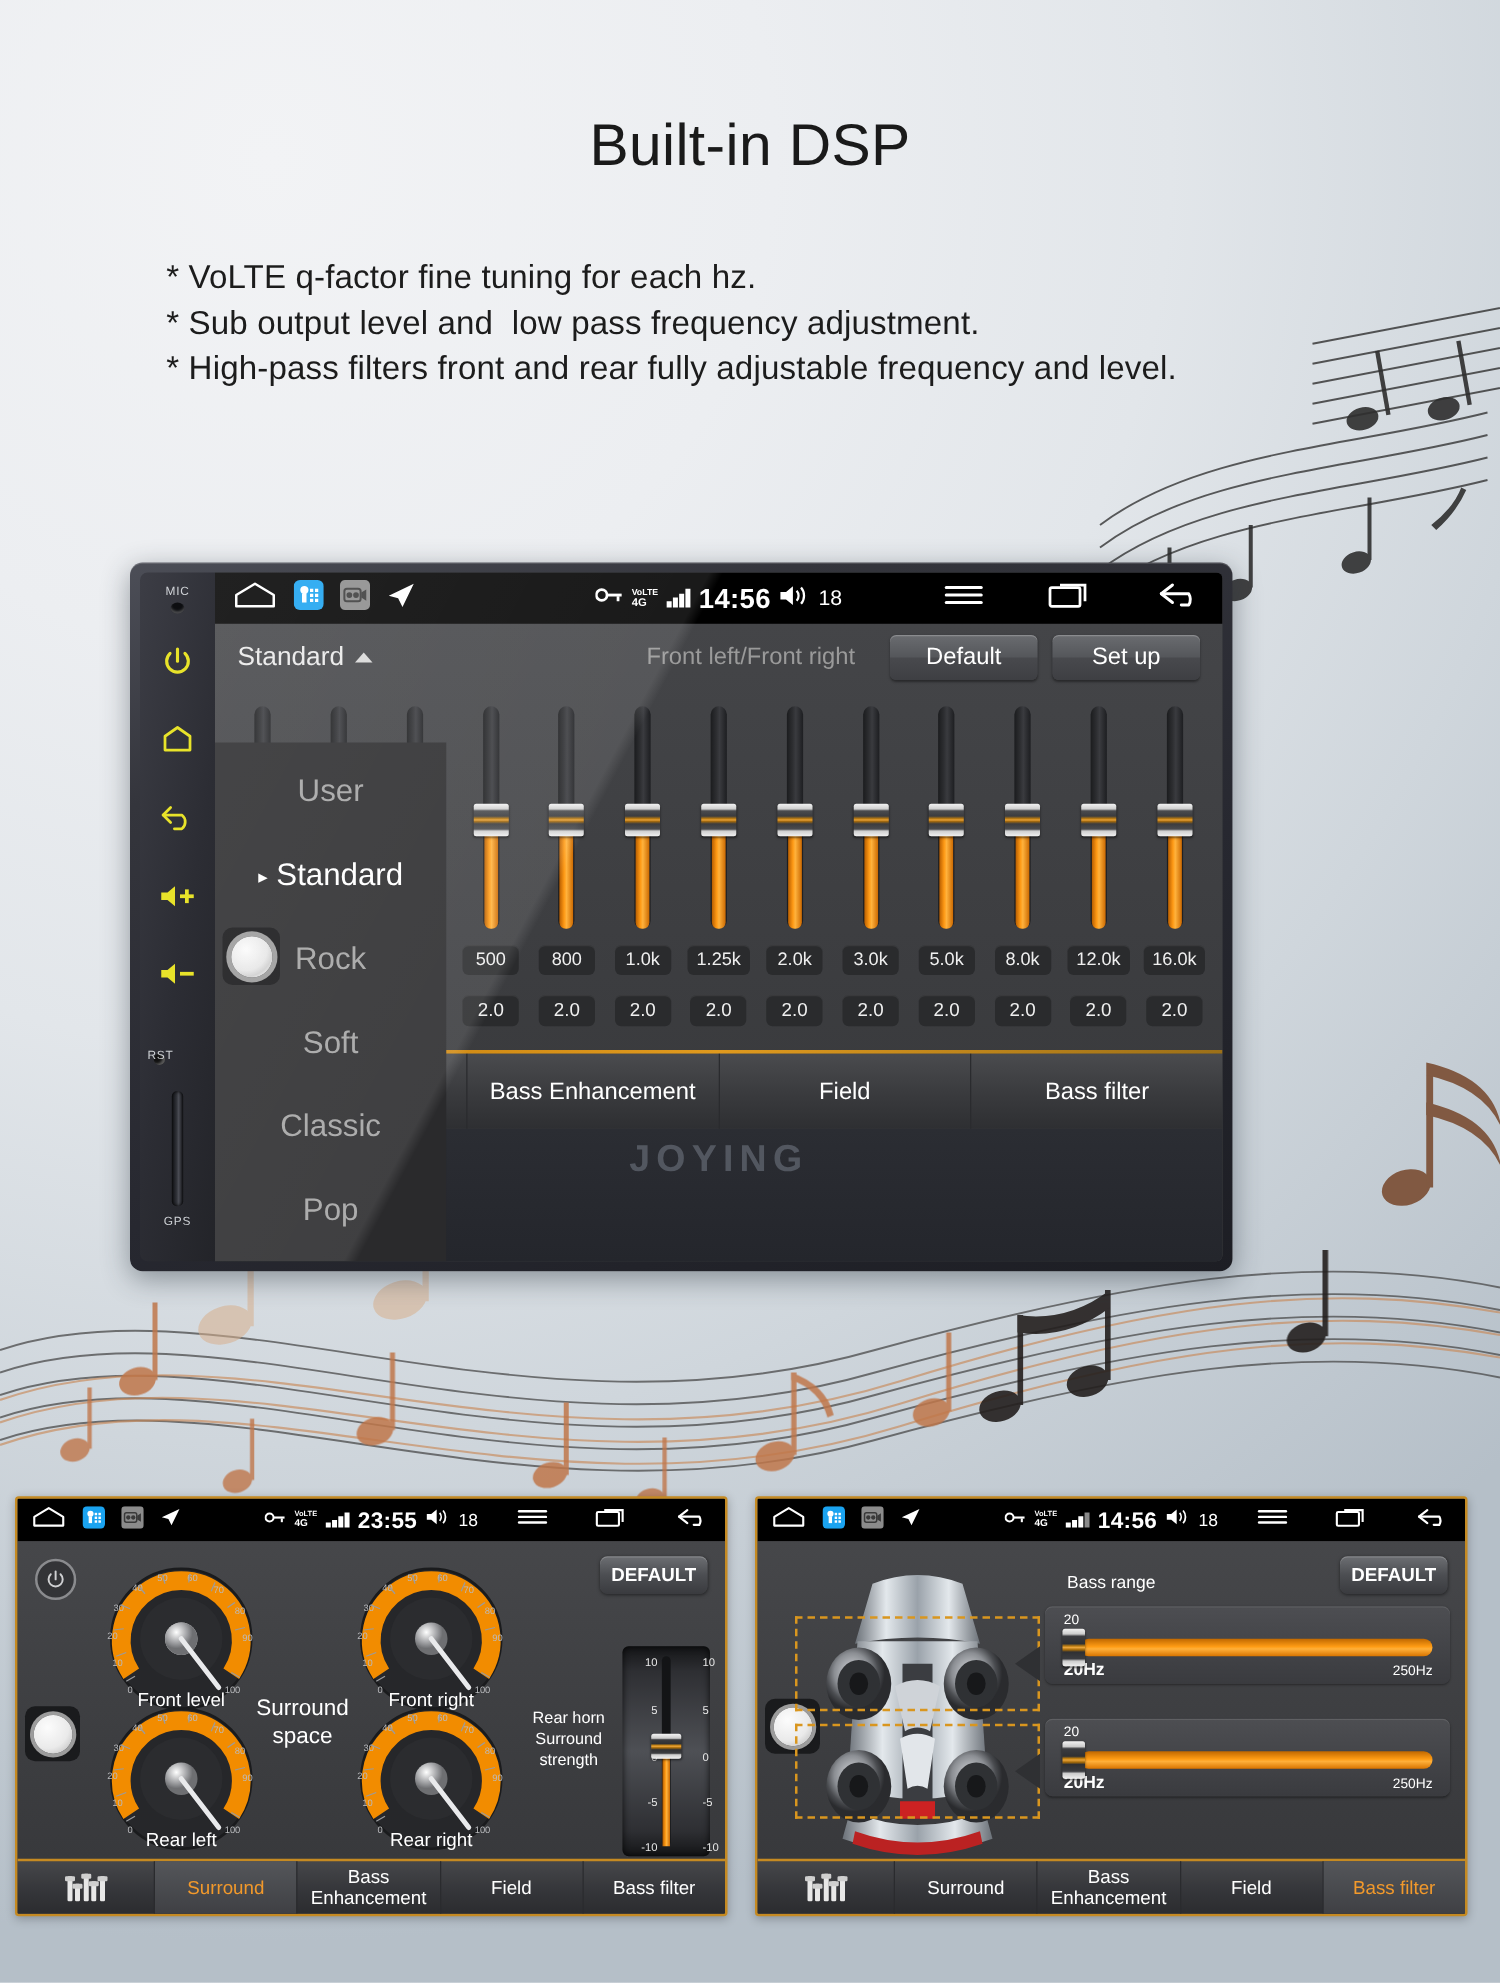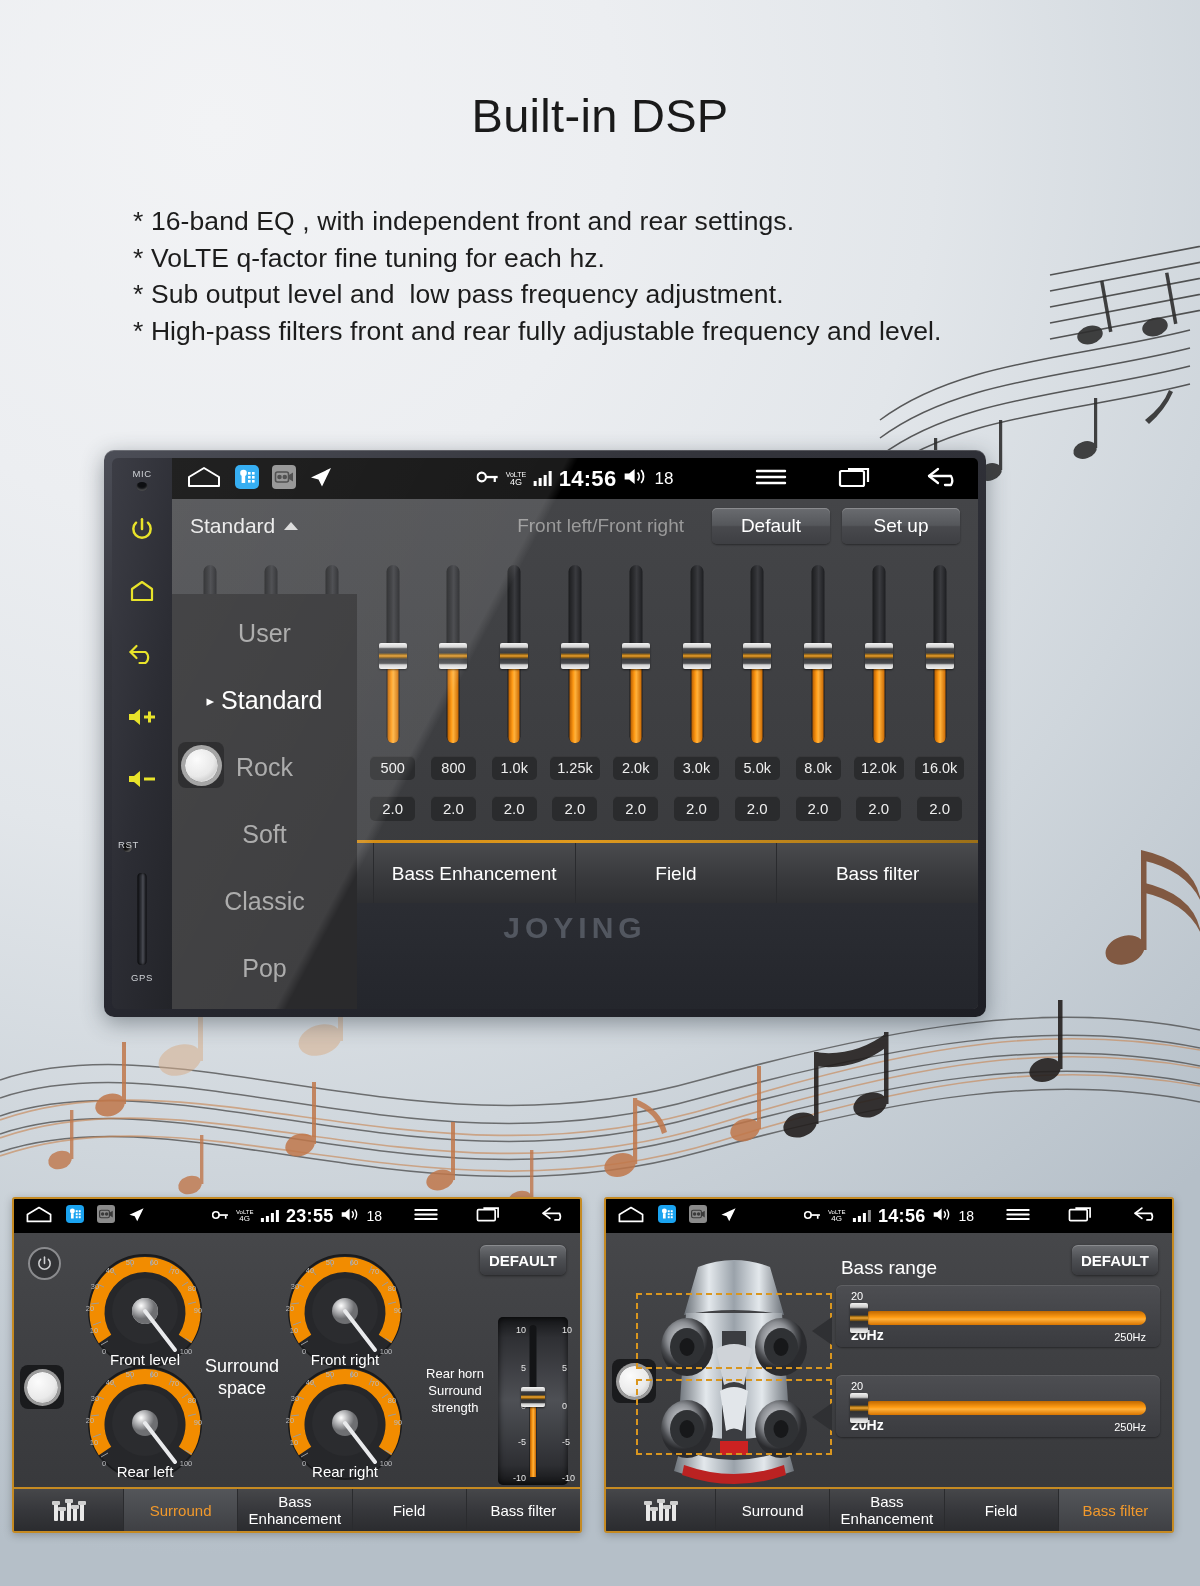--- a/index.html
+++ b/index.html
@@ -69,22 +69,22 @@
   .statusbar{
     height:41px; background:#000; display:flex; align-items:center;
     padding:0 14px; color:#fff; position:relative; z-index:20;
   }
   .sb-left{ display:flex; align-items:center; gap:13px; }
   .sb-center{ position:absolute; left:50%; transform:translateX(-50%);
     display:flex; align-items:center; gap:7px; }
   .sb-right{ margin-left:auto; display:flex; align-items:center; gap:50px; }
   .sb-time{ font-size:22px; font-weight:600; letter-spacing:.3px; }
   .sb-vol{ font-size:17px; }
-  .volte{ display:flex; flex-direction:column; align-items:center; line-height:1;
-    font-size:7px; font-weight:400; }
+  .volte{ display:flex; flex-direction:column; line-height:1;
+    font-size:7px; font-weight:700; }
   .volte .b{ font-size:9px; }
   .bars{ display:flex; align-items:flex-end; gap:1.5px; height:15px; }
   .bars i{ width:3.5px; background:#fff; display:block; }
 
   
   .eqpage{ position:absolute; left:0; right:0; top:41px; bottom:0;
     background:linear-gradient(180deg,#444548 0%,#3c3d40 55%,#363739 100%); }
   .eq-top{ height:54px; display:flex; align-items:center; padding:0 18px;
     position:relative; }
   .preset-sel{ display:flex; align-items:center; gap:9px; color:#e9e9e9;
@@ -222,21 +222,21 @@
     width:7px; height:152px; background:#131416; border-radius:4px; }
   .vs-fill{ position:absolute; left:50%; transform:translateX(-50%); top:80px;
     width:6px; height:80px;
     background:linear-gradient(90deg,#b55d00,#ff9d18 40%,#ffb23c 55%,#c96700); }
   .vs-thumb{ position:absolute; left:50%; transform:translateX(-50%); top:70px;
     width:24px; height:20px; border-radius:2px;
     background:linear-gradient(180deg,#f4f4f4 0%,#cdcdcd 18%,#3c3d40 24%,#303134 40%,
       #c07f10 46%,#efa83d 50%,#a96c08 56%,#303134 64%,#3c3d40 78%,#cdcdcd 84%,#f2f2f2 100%);
     box-shadow:0 1px 2px rgba(0,0,0,.6); }
 
-  .bassrange-title{ position:absolute; color:#fff; font-size:19px; }
+  .bassrange-title{ position:absolute; color:#fff; font-size:14px; }
   .hslider{ position:absolute; height:62px; border-radius:6px;
     background:linear-gradient(180deg,#4d4e52,#3a3b3f);
     box-shadow:inset 0 1px 0 rgba(255,255,255,.1), 0 1px 2px rgba(0,0,0,.4); }
   .hs-top{ position:absolute; left:15px; top:5px; color:#fff; font-size:11px; }
   .hs-min{ position:absolute; left:15px; bottom:4px; color:#fff; font-size:14px;font-weight:bold; }
   .hs-max{ position:absolute; right:14px; bottom:4px; color:#fff; font-size:11px; }
   .hs-bar{ position:absolute; left:28px; right:14px; top:26px; height:14px;
     border-radius:7px;
     background:linear-gradient(180deg,#c06800,#ff9c14 45%,#ffb03a 58%,#d87400); }
   .hs-thumb{ position:absolute; left:14px; top:18px; width:18px; height:30px;
@@ -338,21 +338,20 @@
       <rect x="78" y="48" width="5" height="93"></rect>
       <ellipse cx="200" cy="120" rx="22" ry="15" transform="rotate(-18 200 120)"></ellipse>
       <rect x="218" y="28" width="5" height="93"></rect>
       <path d="M78 48 q78 -4 145 -20 l0 18 q-67 16 -145 20 z"></path>
     </g>
   </svg>
 </div>
 
 <div class="hero-title">Built-in DSP</div>
 <div class="bullets">
-  <div class="line">* 16-band EQ , with independent front and rear settings.</div>
   <div class="line">* VoLTE q-factor fine tuning for each hz.</div>
   <div class="line">* Sub output level and  low pass frequency adjustment.</div>
   <div class="line">* High-pass filters front and rear fully adjustable frequency and level.</div>
 </div>
 
 <div class="headunit">
  <div class="hu-inner">
 
   <div class="bezel">
     <div class="lbl" style="top:10px;">MIC</div>

